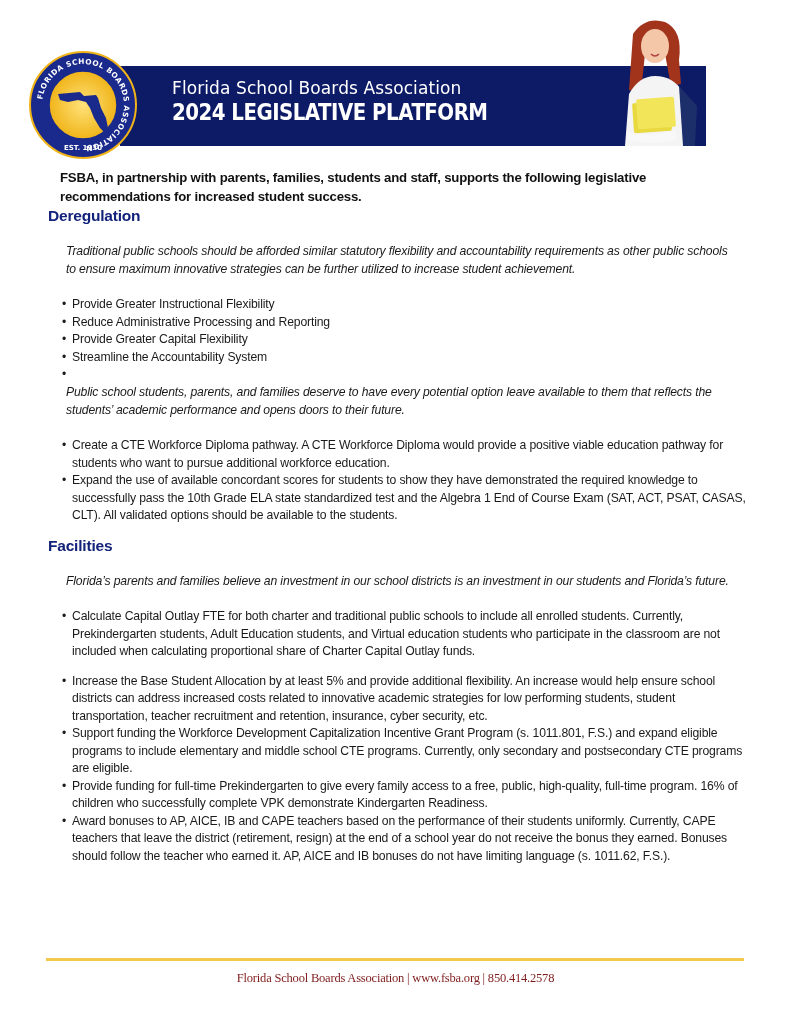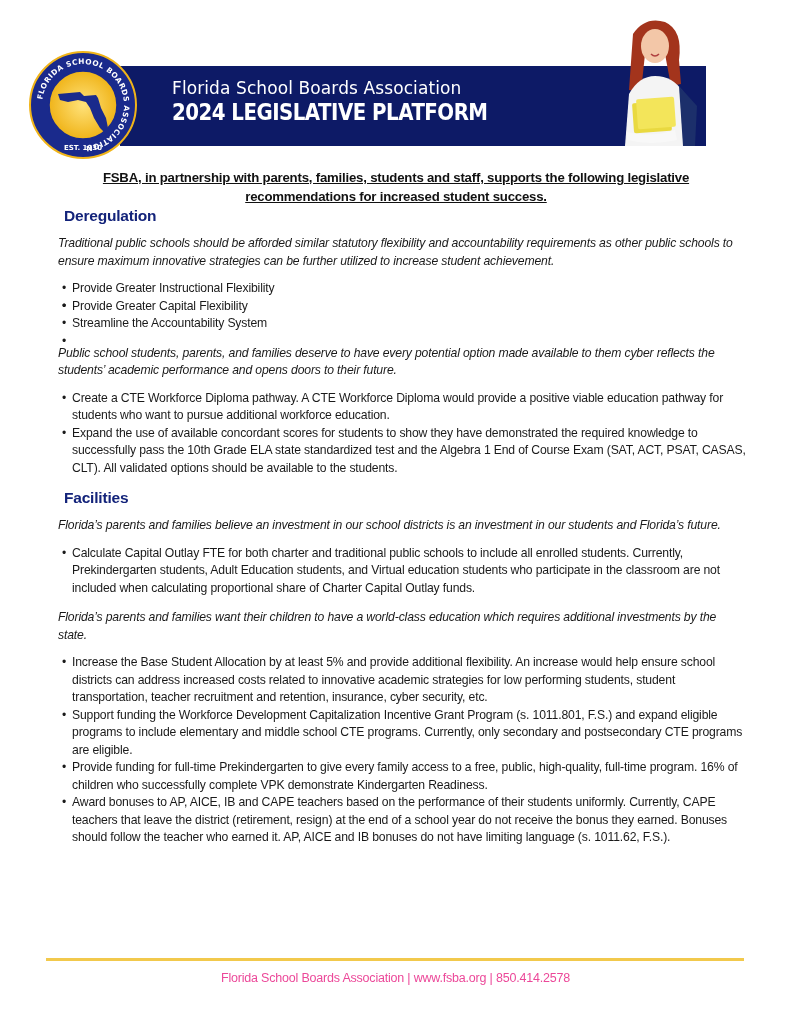--- a/index.html
+++ b/index.html
@@ -11,33 +11,33 @@
   .banner-sub { position: absolute; left: 172px; top: 78px; color: #ffffff; font-size: 17px;
                 font-family: "DejaVu Sans", sans-serif; font-weight: normal; letter-spacing: 0.1px; white-space: nowrap; }
   .banner-title { position: absolute; left: 172px; top: 99px; color: #ffffff; font-size: 23px;
                   font-family: "DejaVu Sans", sans-serif; font-weight: bold; letter-spacing: -0.6px;
                   transform: scaleX(0.86); transform-origin: left; white-space: nowrap; }
 
   .seal { position: absolute; left: 28px; top: 50px; width: 110px; height: 110px; }
   .photo { position: absolute; left: 605px; top: 14px; width: 100px; height: 132px; }
 
   
-  .intro { position: absolute; left: 60px; top: 168px; width: 672px; text-align: center;
-           font-weight: bold; font-size: 13.2px; line-height: 19px; letter-spacing: -0.2px; color: #111; text-decoration: underline; }
+  .intro { position: absolute; left: 60px; top: 168px; width: 672px; text-align: left;
+           font-weight: bold; font-size: 13.2px; line-height: 19px; letter-spacing: -0.2px; color: #111; }
 
   .content { position: absolute; left: 48px; top: 207px; width: 700px; }
   .section { margin-bottom: 12px; }
-  .section h2 { margin: 0 0 5px 16px; font-size: 15.5px; font-weight: bold; color: #13237a; letter-spacing: -0.2px; }
-  .section .lead { margin: 10px; font-style: italic; font-size: 12.2px; line-height: 17.5px; color: #1a1a1a; letter-spacing: -0.15px; }
+  .section h2 { margin: 0 0 5px 0; font-size: 15.5px; font-weight: bold; color: #13237a; letter-spacing: -0.2px; }
+  .section .lead { margin: 18px; font-style: italic; font-size: 12.2px; line-height: 17.5px; color: #1a1a1a; letter-spacing: -0.15px; }
   .section ul { margin: 0; padding: 0 0 0 14px; list-style: none; }
   .section li { position: relative; padding-left: 10px; font-size: 12.2px; line-height: 17.5px; letter-spacing: -0.15px; }
   .section li .bullet { position: absolute; left: 0; top: 0; }
 
   .footer-rule { position: absolute; left: 46px; top: 958px; width: 698px; height: 3px; background: #f2c94c; }
-  .footer { position: absolute; left: 0; top: 971px; width: 791px; text-align: center; font-size: 12.5px; color: #ec4899; letter-spacing: -0.2px; }
+  .footer { position: absolute; left: 0; top: 971px; width: 791px; text-align: center; font-size: 12.5px; color: #7f1d1d; letter-spacing: -0.2px; font-family: Liberation Serif, serif; }
 </style>
 </head>
 <body>
 
 <div class="banner"></div>
 
 <svg class="seal" viewBox="0 0 110 110">
   <defs>
     <path id="ringPath" d="M 55 55 m -41 0 a 41 41 0 1 1 82 0 a 41 41 0 1 1 -82 0"></path>
     <radialGradient id="sun" cx="50%" cy="50%" r="50%">
@@ -70,45 +70,44 @@
 
 <div class="intro">FSBA, in partnership with parents, families, students and staff, supports the following legislative recommendations for increased student success.</div>
 
 <div class="content">
 
   <div class="section">
     <h2>Deregulation</h2>
     <p class="lead">Traditional public schools should be afforded similar statutory flexibility and accountability requirements as other public schools to ensure maximum innovative strategies can be further utilized to increase student achievement.</p>
     <ul>
       <li><span class="bullet">•</span><span>Provide Greater Instructional Flexibility</span></li>
-      <li><span class="bullet">•</span></li>
+      <li><span class="bullet">•</span><span>Reduce Administrative Processing and Reporting</span></li>
       <li><span class="bullet">•</span><span>Provide Greater Capital Flexibility</span></li>
       <li><span class="bullet">•</span><span>Streamline the Accountability System</span></li>
       <li><span class="bullet">•</span></li>
     </ul>
   </div>
 
   <div class="section">
-    <p class="lead">Public school students, parents, and families deserve to have every potential option made available to them cyber reflects the students’ academic performance and opens doors to their future.</p>
+    <p class="lead">Public school students, parents, and families deserve to have every potential option leave available to them that reflects the students’ academic performance and opens doors to their future.</p>
     <ul>
       <li><span class="bullet">•</span><span>Create a CTE Workforce Diploma pathway. A CTE Workforce Diploma would provide a positive viable education pathway for students who want to pursue additional workforce education.</span></li>
       <li><span class="bullet">•</span><span>Expand the use of available concordant scores for students to show they have demonstrated the required knowledge to successfully pass the 10th Grade ELA state standardized test and the Algebra 1 End of Course Exam (SAT, ACT, PSAT, CASAS, CLT). All validated options should be available to the students.</span></li>
     </ul>
   </div>
 
   <div class="section">
     <h2>Facilities</h2>
     <p class="lead">Florida’s parents and families believe an investment in our school districts is an investment in our students and Florida’s future.</p>
     <ul>
       <li><span class="bullet">•</span><span>Calculate Capital Outlay FTE for both charter and traditional public schools to include all enrolled students. Currently, Prekindergarten students, Adult Education students, and Virtual education students who participate in the classroom are not included when calculating proportional share of Charter Capital Outlay funds.</span></li>
     </ul>
   </div>
 
   <div class="section">
-    <p class="lead">Florida’s parents and families want their children to have a world-class education which requires additional investments by the state.</p>
     <ul>
       <li><span class="bullet">•</span><span>Increase the Base Student Allocation by at least 5% and provide additional flexibility.  An increase would help ensure school districts can address increased costs related to innovative academic strategies for low performing students, student transportation, teacher recruitment and retention, insurance, cyber security, etc.</span></li>
       <li><span class="bullet">•</span><span>Support funding the Workforce Development Capitalization Incentive Grant Program (s. 1011.801, F.S.) and expand eligible programs to include elementary and middle school CTE programs. Currently, only secondary and postsecondary CTE programs are eligible.</span></li>
       <li><span class="bullet">•</span><span>Provide funding for full-time Prekindergarten to give every family access to a free, public, high-quality, full-time program. 16% of children who successfully complete VPK demonstrate Kindergarten Readiness.</span></li>
       <li><span class="bullet">•</span><span>Award bonuses to AP, AICE, IB and CAPE teachers based on the performance of their students uniformly. Currently, CAPE teachers that leave the district (retirement, resign) at the end of a school year do not receive the bonus they earned. Bonuses should follow the teacher who earned it. AP, AICE and IB bonuses do not have limiting language (s. 1011.62, F.S.).</span></li>
     </ul>
   </div>
 </div>
 
 <div class="footer-rule"></div>

